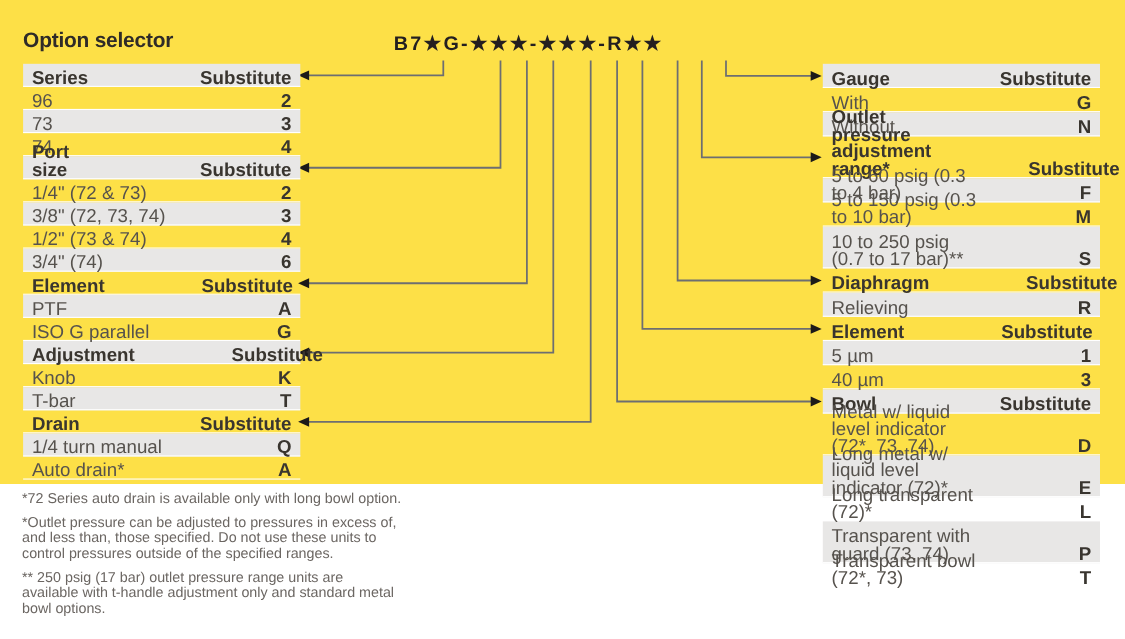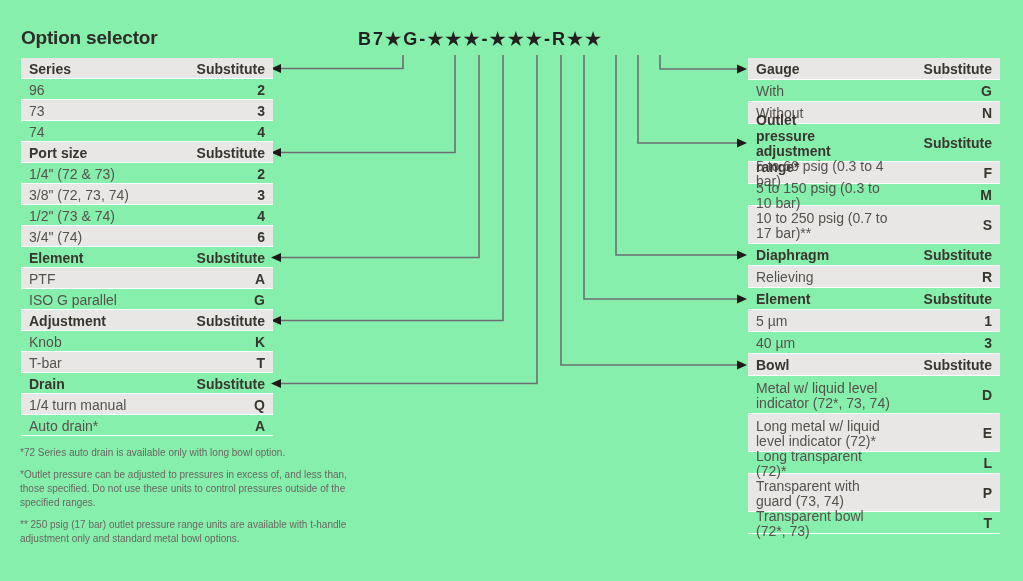--- a/index.html
+++ b/index.html
@@ -1,43 +1,43 @@
 <!DOCTYPE html>
 <html><head>
 <meta charset="utf-8">
 <style>
   html,body{margin:0;padding:0;background:#ffffff;width:1023px;height:581px;overflow:hidden;
             font-family:"Liberation Sans", sans-serif;}
-  #stage{position:relative;width:1023px;height:581px;background:#86efac;text-decoration:underline;}
+  #stage{position:relative;width:1023px;height:440px;background:#fde047;text-decoration:underline;}
 
   .page-title{position:absolute;left:21px;top:27px;font-size:19px;font-weight:700;
               color:#2f2b28;letter-spacing:-0.2px;}
 
   .partnum{position:absolute;left:358px;top:28px;font-size:18px;font-weight:700;
            color:#231f20;letter-spacing:2px;white-space:nowrap;}
 
   svg.connectors{position:absolute;left:0;top:0;pointer-events:none;}
 
   .opt-table{position:absolute;width:252px;}
   #left-table{left:21px;top:58px;}
   #right-table{left:748px;top:58px;}
 
-  .row{box-sizing:border-box;display:flex;justify-content:space-between;align-items:center;
+  .row{box-sizing:border-box;display:flex;justify-content:space-between;align-items:flex-end;
        padding:3px 8px 0 8px;border-bottom:1px solid #ffffff;height:21px;
-       font-size:14px;line-height:15.5px;color:#56524d;gap:44px;}
+       font-size:17px;line-height:15.5px;color:#56524d;gap:44px;}
   #left-table .row{height:21px;}
   #right-table .row{height:22px;}
   #right-table .row.tall{height:38px;}
   .row.shade{background:#e8e7e6;}
   .row .lbl{max-width:196px;}
   .row .val{font-weight:700;color:#39352f;text-align:right;white-space:nowrap;margin-left:44px;}
   .row.hdr .lbl{font-weight:700;color:#39352f;}
   .row.hdr .val{font-weight:700;color:#39352f;}
 
-  .footnotes{position:absolute;left:20px;top:446px;width:345px;font-size:10px;
+  .footnotes{position:absolute;left:20px;top:446px;width:345px;font-size:13px;
              line-height:14px;color:#6b6662;}
   .footnotes p{margin:0 0 8px 0;}
 </style>
 </head>
 <body>
 
 <div id="stage">
 
   <div class="page-title">Option selector</div>
 

